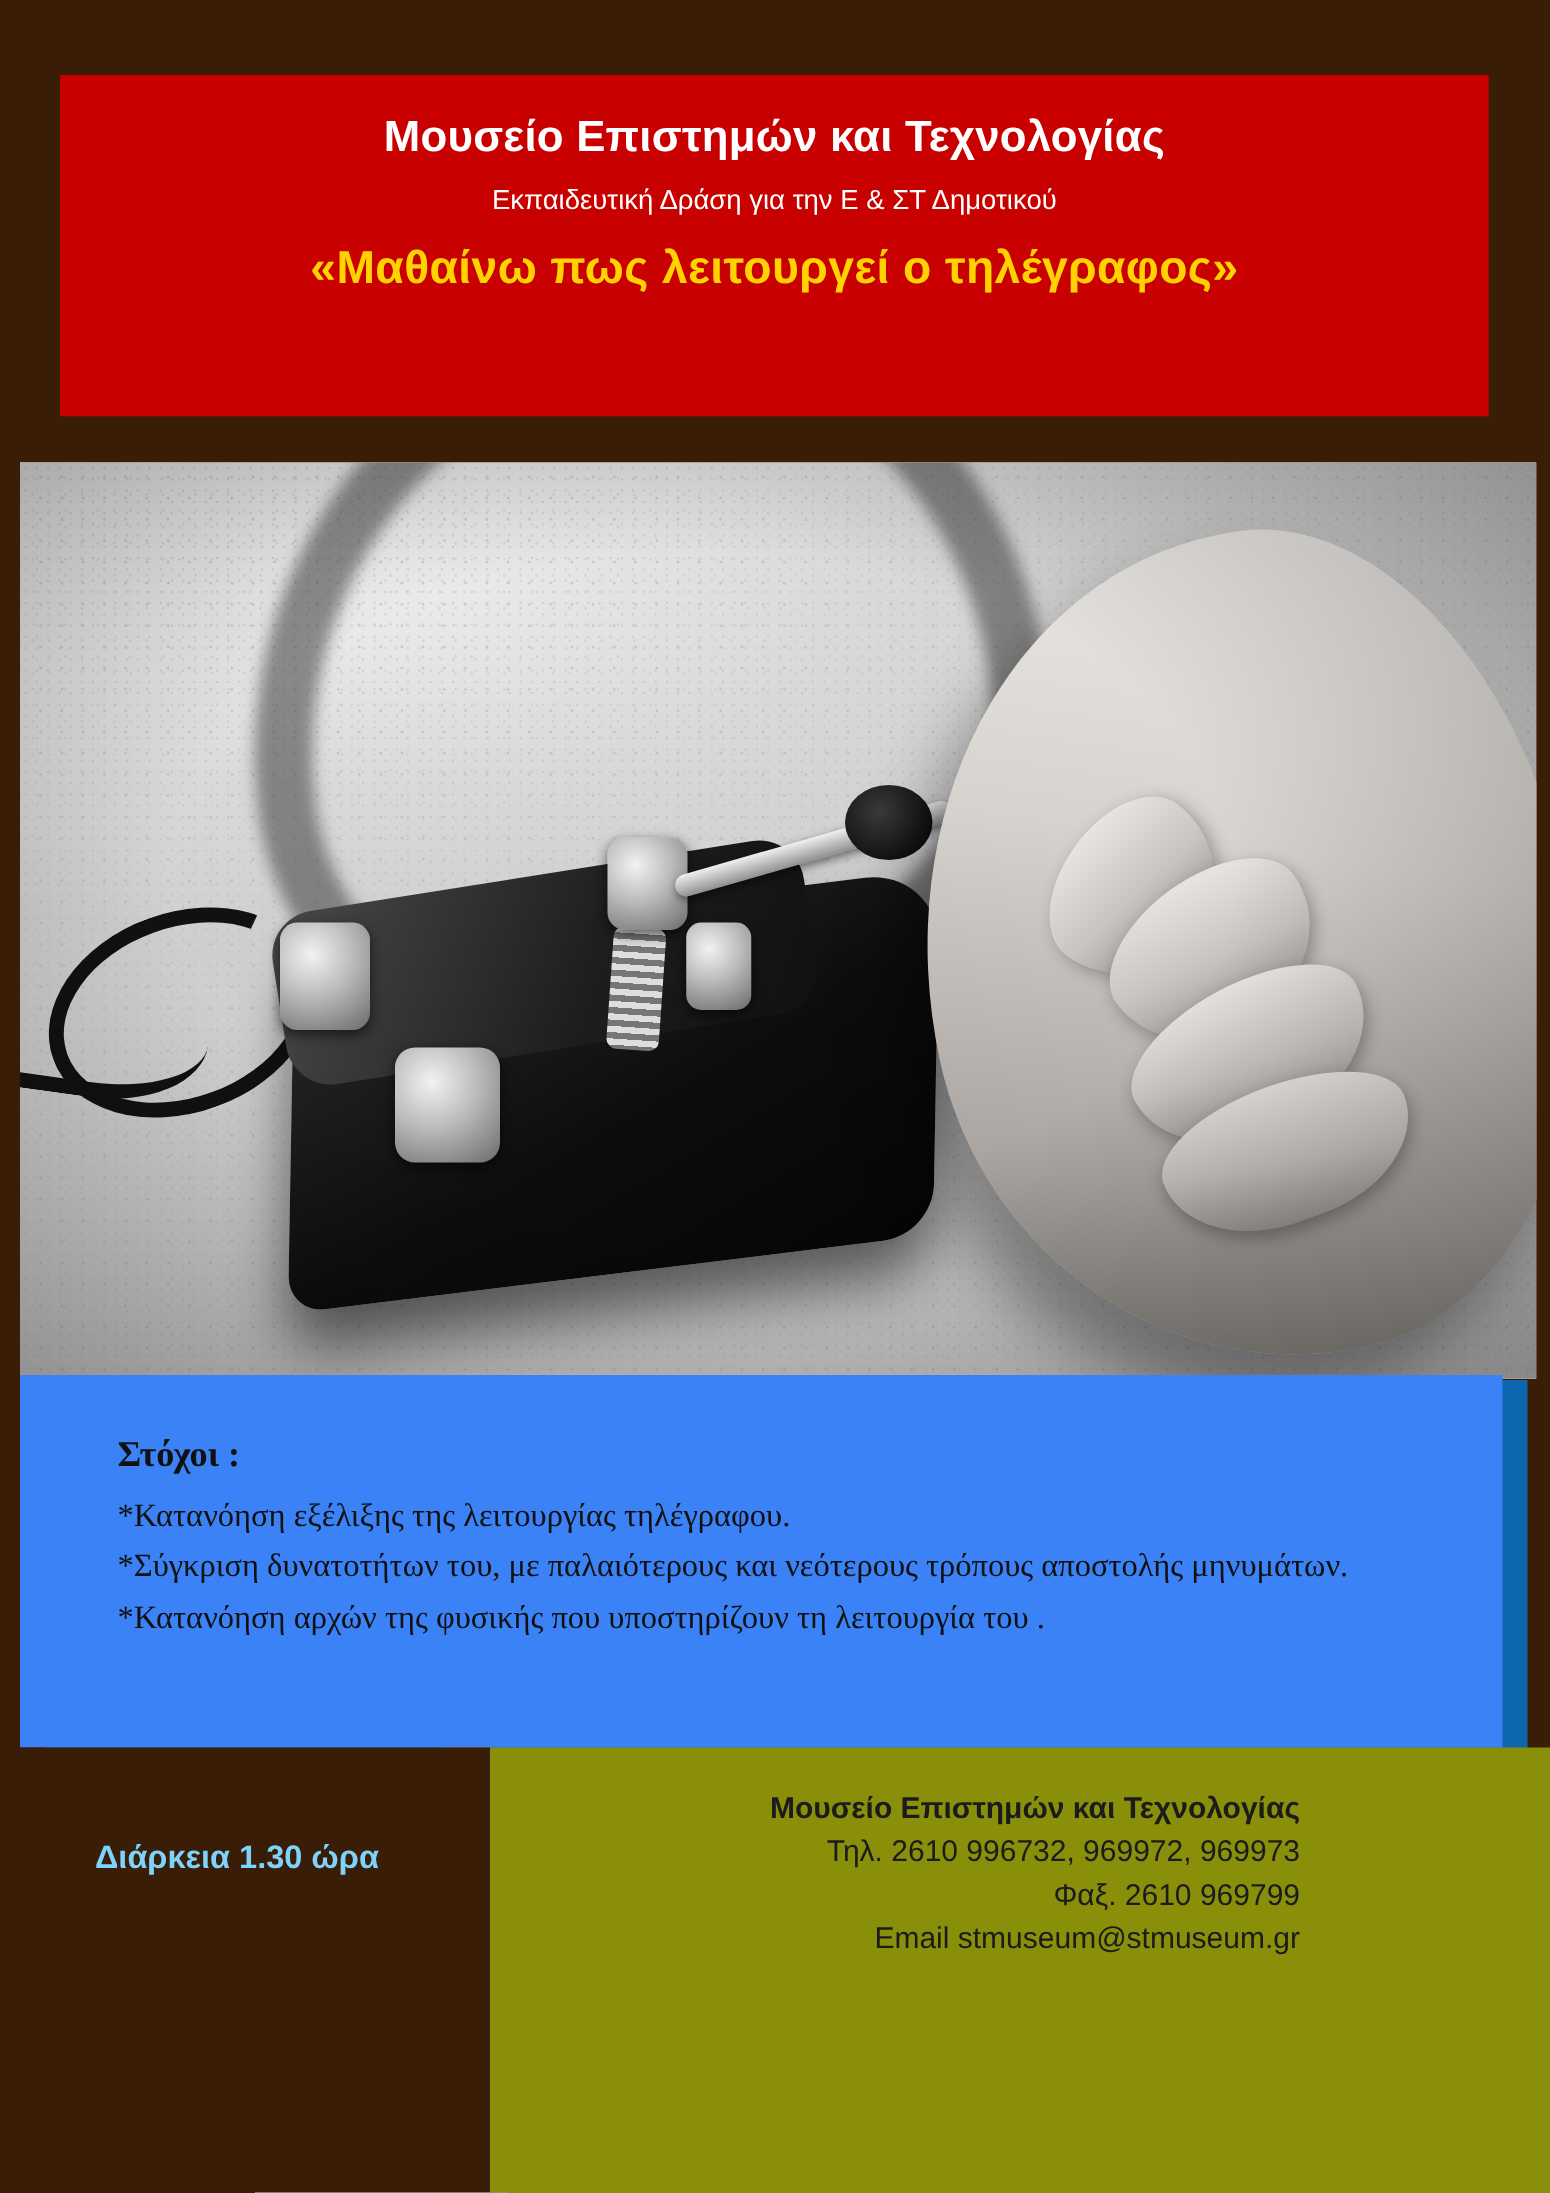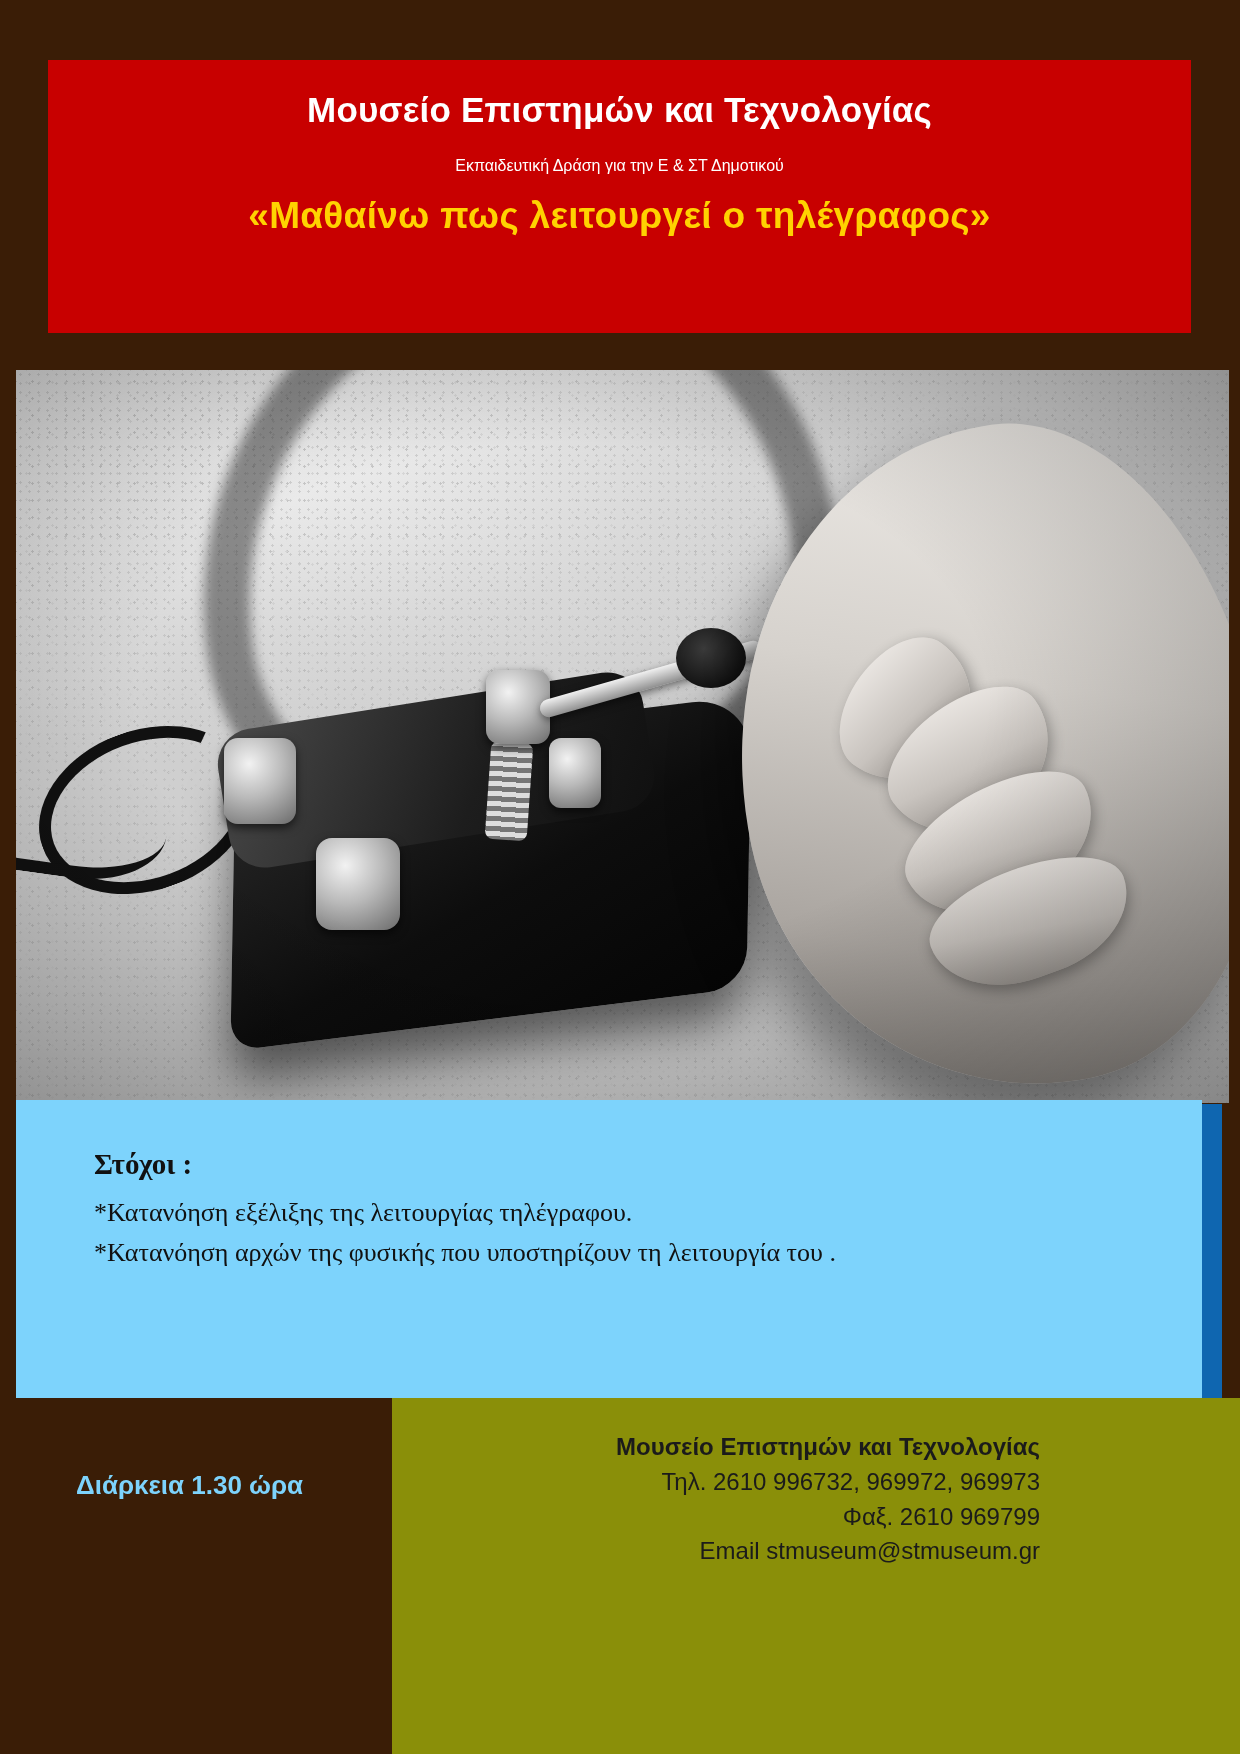--- a/index.html
+++ b/index.html
@@ -37,22 +37,22 @@
   }
   .header-title {
     color: #ffffff;
     font-size: 35px;
     font-weight: bold;
     line-height: 1.35;
     letter-spacing: 0.2px;
   }
   .header-sub {
     color: #ffffff;
-    font-size: 16px;
-    margin-top: 24px;
+    font-size: 22px;
+    margin-top: 14px;
     font-weight: normal;
   }
   .header-quote {
     color: #ffd200;
     font-size: 37px;
     font-weight: bold;
     margin-top: 20px;
     letter-spacing: 0.3px;
     text-align: center;
   }
@@ -201,21 +201,21 @@
     width: 1186px;
     height: 303px;
     background: #0f66b0;
   }
   .blue-panel {
     position: absolute;
     left: 16px;
     top: 1100px;
     width: 1186px;
     height: 298px;
-    background: #7dd3fc;
+    background: #3b82f6;
     padding: 48px 60px 20px 78px;
     color: #1c1c1c;
   }
   .obj-title {
     font-size: 29px;
     font-weight: bold;
     font-family: "Liberation Serif", serif;
     margin-bottom: 12px;
     color: #111;
   }
@@ -297,20 +297,21 @@
         <div class="finger f3"></div>
       </div>
       <div class="vignette"></div>
     </div>
   </div>
 
   <div class="blue-shadow"></div>
   <div class="blue-panel">
     <div class="obj-title">Στόχοι :</div>
     <div class="obj-line">*Κατανόηση εξέλιξης της λειτουργίας τηλέγραφου.</div>
+    <div class="obj-line">*Σύγκριση δυνατοτήτων του, με παλαιότερους και νεότερους τρόπους αποστολής μηνυμάτων.</div>
     <div class="obj-line">*Κατανόηση  αρχών της φυσικής που υποστηρίζουν τη λειτουργία του .</div>
   </div>
 
   <div class="footer-olive"></div>
   <div class="footer-left"></div>
   <div class="duration">Διάρκεια 1.30 ώρα</div>
   <div class="contact">
     <div class="c-strong">Μουσείο Επιστημών και Τεχνολογίας</div>
     <div>Τηλ. 2610 996732, 969972, 969973</div>
     <div>Φαξ. 2610 969799</div>

